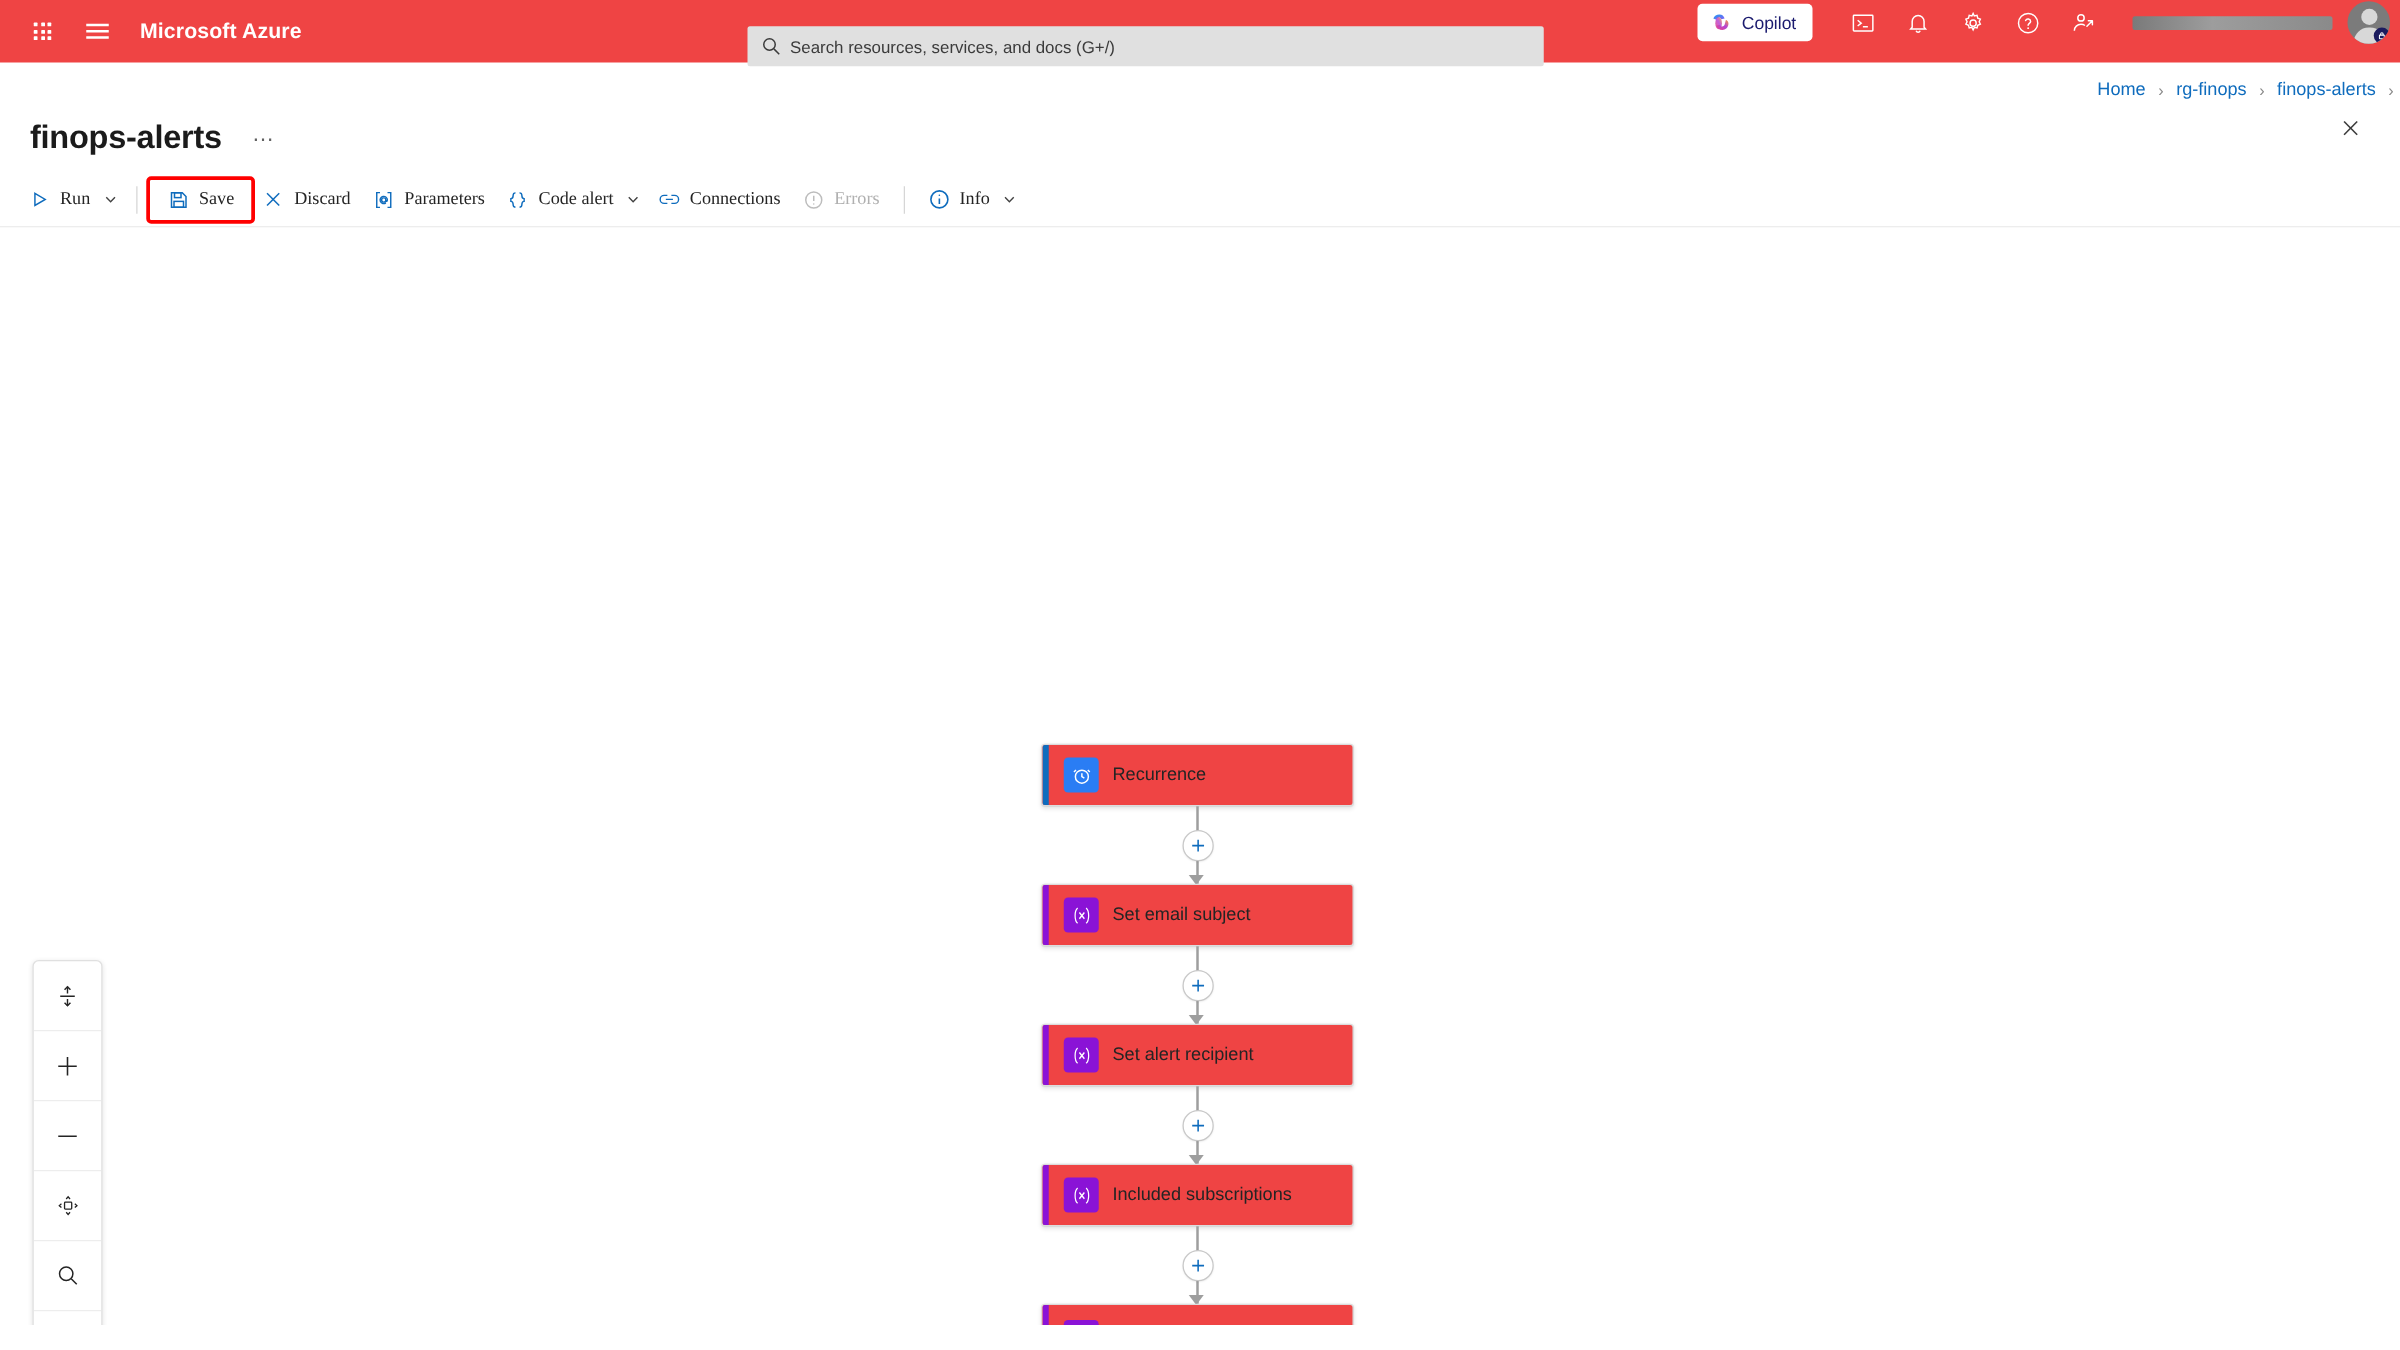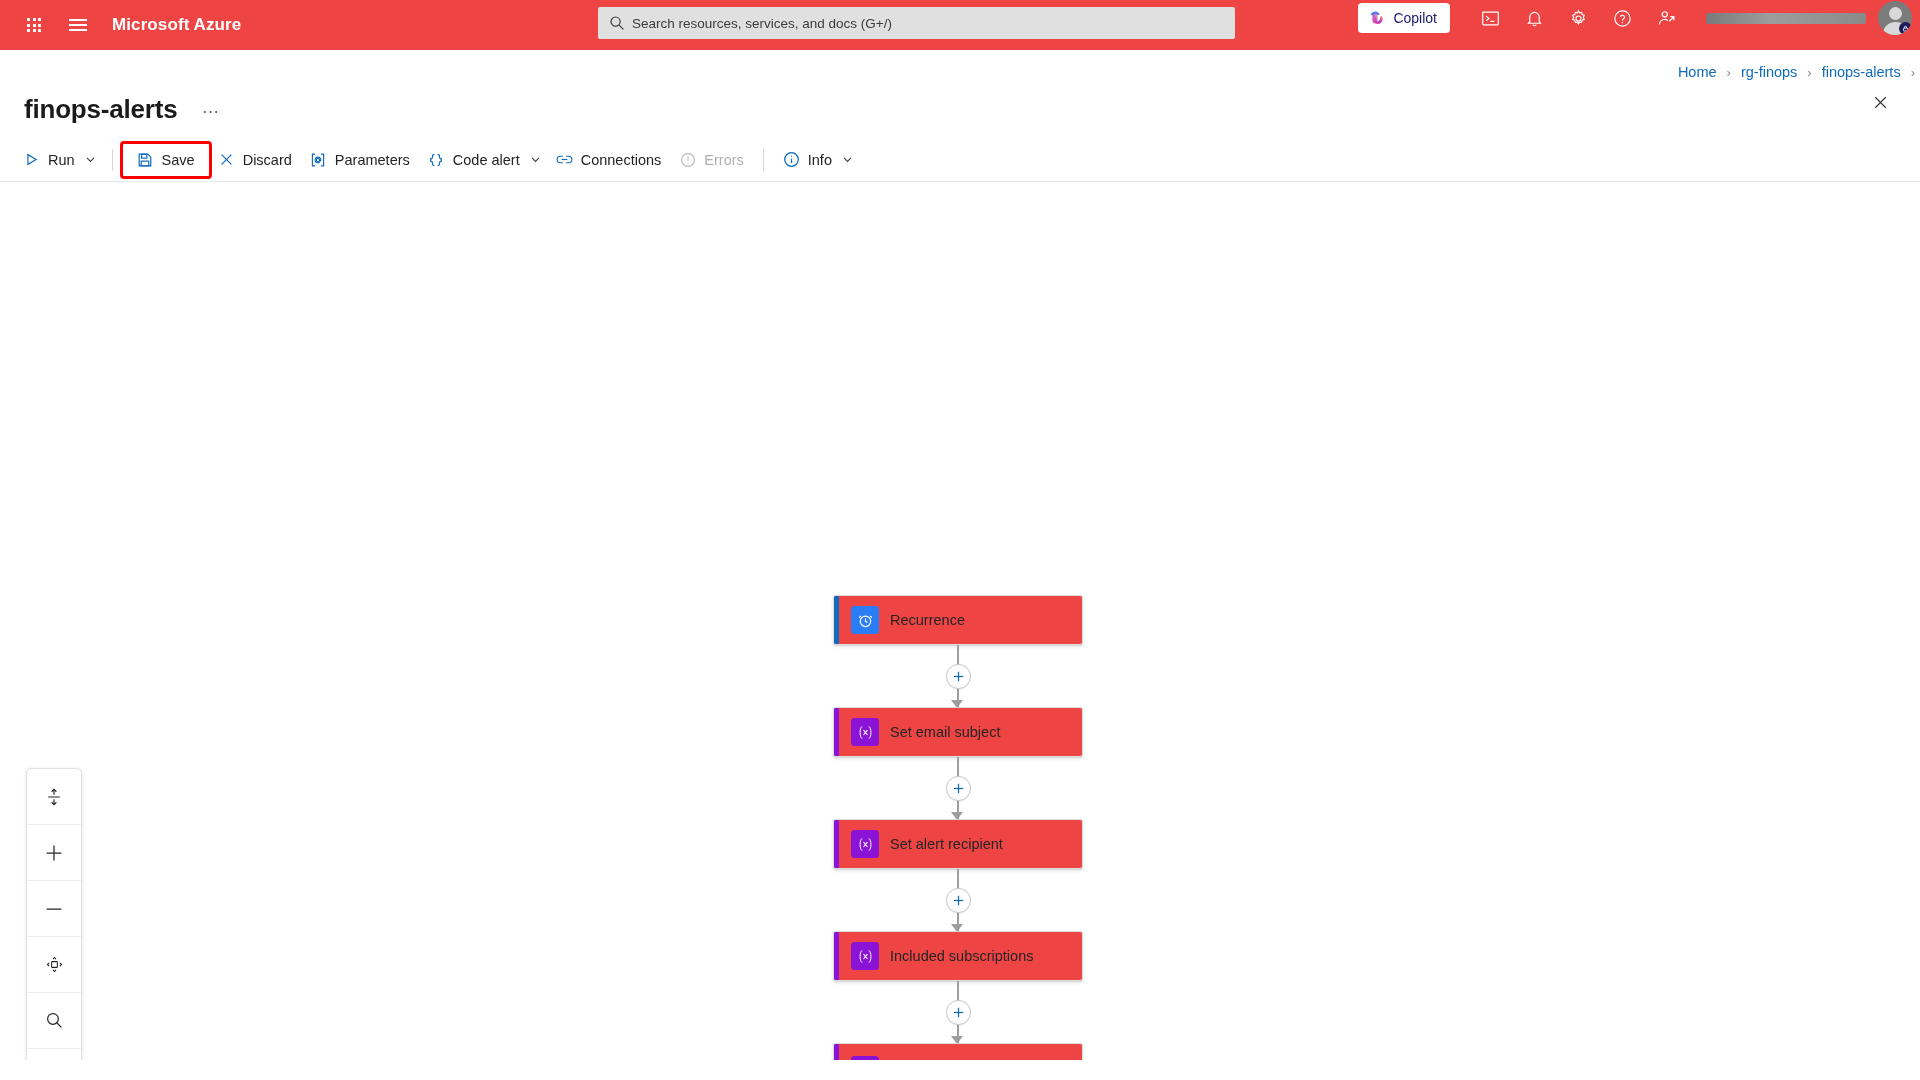--- a/index.html
+++ b/index.html
@@ -45,21 +45,21 @@
     font-size: 17px;
     font-weight: 600;
     margin-left: 12px;
     white-space: nowrap;
     letter-spacing: 0.1px;
   }
 
   .search-wrap {
     position: absolute;
     left: 598px;
-    top: 7px;
+    top: 21px;
     width: 637px;
     height: 32px;
   }
   .search-box {
     width: 100%;
     height: 100%;
     background: #e0e0e0;
     border: none;
     border-radius: 2px;
     padding: 0 10px 0 34px;
@@ -183,20 +183,21 @@
 
   
   .commandbar {
     display: flex;
     align-items: center;
     height: 44px;
     padding: 0 0 0 14px;
     margin-top: 10px;
     border-bottom: 1px solid #e8e8e8;
     gap: 0;
+    font-family: Liberation Serif, serif;
   }
   .cmd {
     display: flex;
     align-items: center;
     gap: 8px;
     height: 32px;
     padding: 0 9px;
     font-size: 14.5px;
     color: #242424;
     cursor: pointer;

